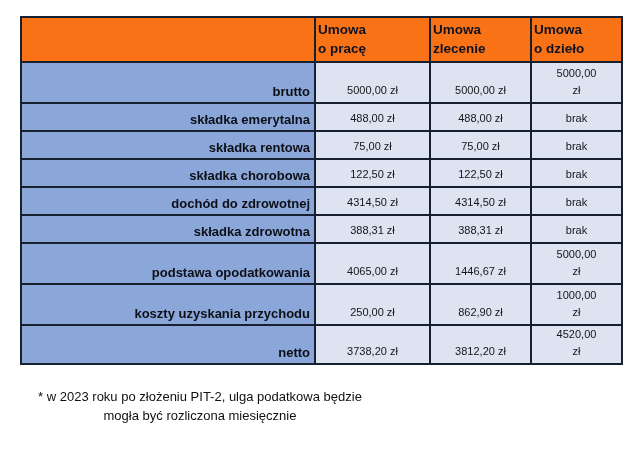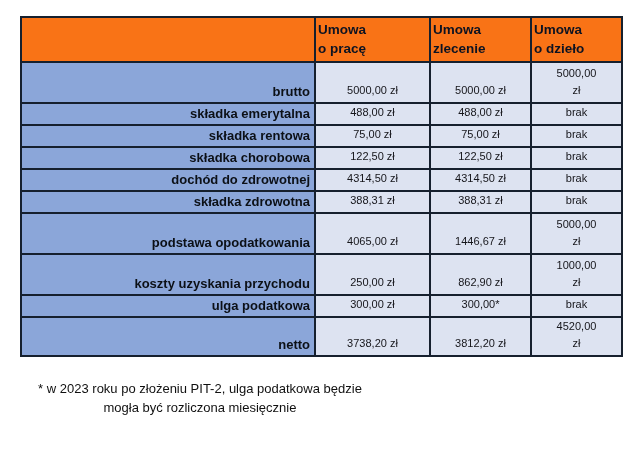--- a/index.html
+++ b/index.html
@@ -42,21 +42,21 @@
   td.value-cell {
     background: #dde3f1;
     color: #15151a;
     font-size: 11px;
     line-height: 17px;
     text-align: center;
     vertical-align: bottom;
     white-space: pre-line;
     padding: 0 2px 3px 2px;
   }
-  tr.r-single { height: 22px; }
+  tr.r-single { height: 28px; }
   tr.r-tall   { height: 41px; }
   tr.r-netto  { height: 36px; }
 
   .footnote {
     width: 360px;
     margin-top: 22px;
     font-size: 13px;
     line-height: 19px;
     color: #101010;
     text-align: center;
@@ -131,26 +131,20 @@
         <td class="value-cell">5000,00
 zł</td>
       </tr>
       <tr class="r-tall">
         <td class="label-cell">koszty uzyskania przychodu</td>
         <td class="value-cell">250,00 zł</td>
         <td class="value-cell">862,90 zł</td>
         <td class="value-cell">1000,00
 zł</td>
       </tr>
-      <tr class="r-single">
-        <td class="label-cell">ulga podatkowa</td>
-        <td class="value-cell">300,00 zł</td>
-        <td class="value-cell">300,00*</td>
-        <td class="value-cell">brak</td>
-      </tr>
       <tr class="r-netto">
         <td class="label-cell">netto</td>
         <td class="value-cell">3738,20 zł</td>
         <td class="value-cell">3812,20 zł</td>
         <td class="value-cell">4520,00
 zł</td>
       </tr>
     </tbody>
   </table>
 

